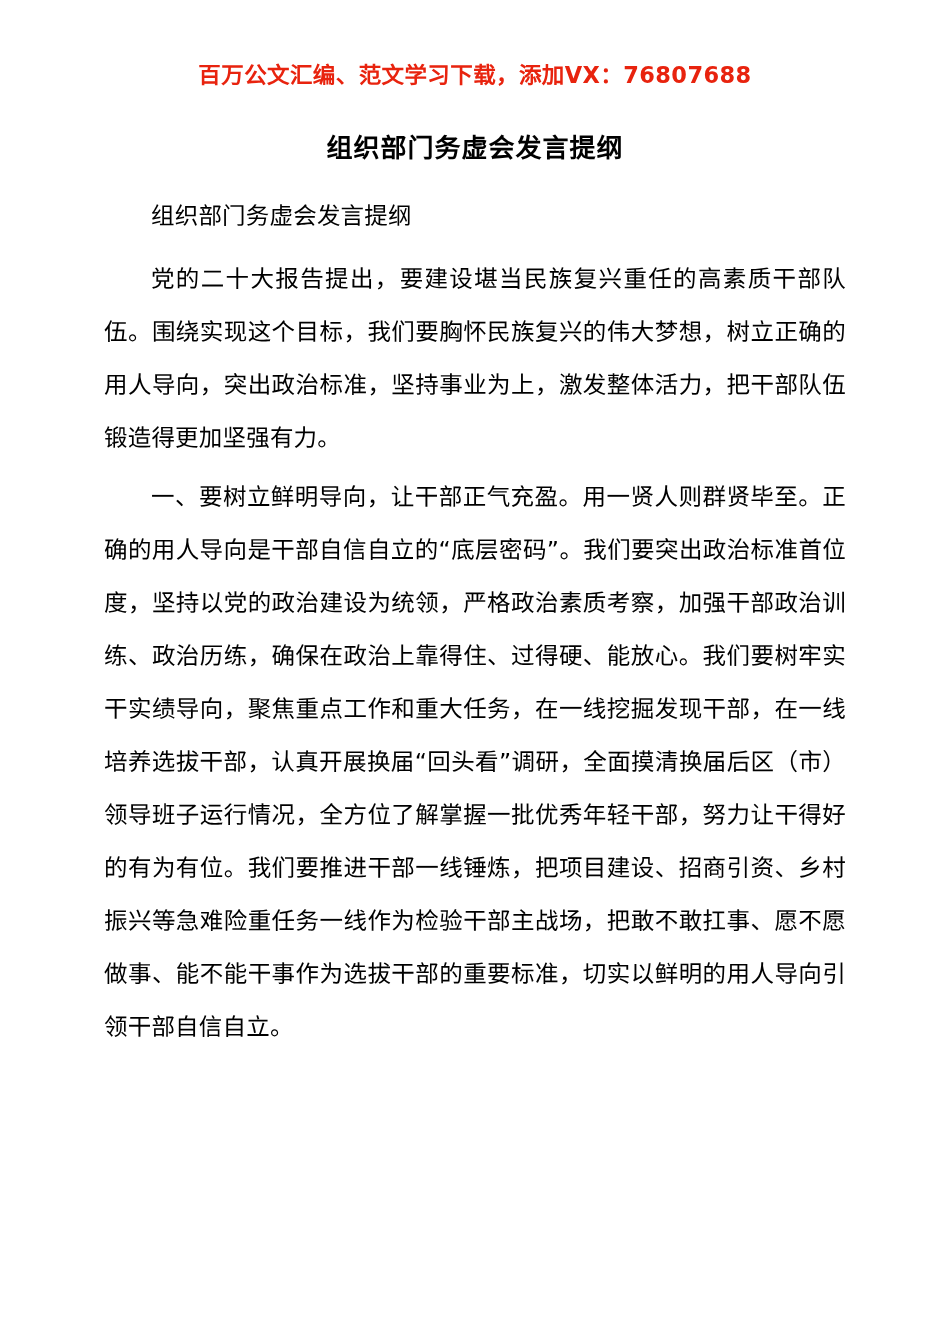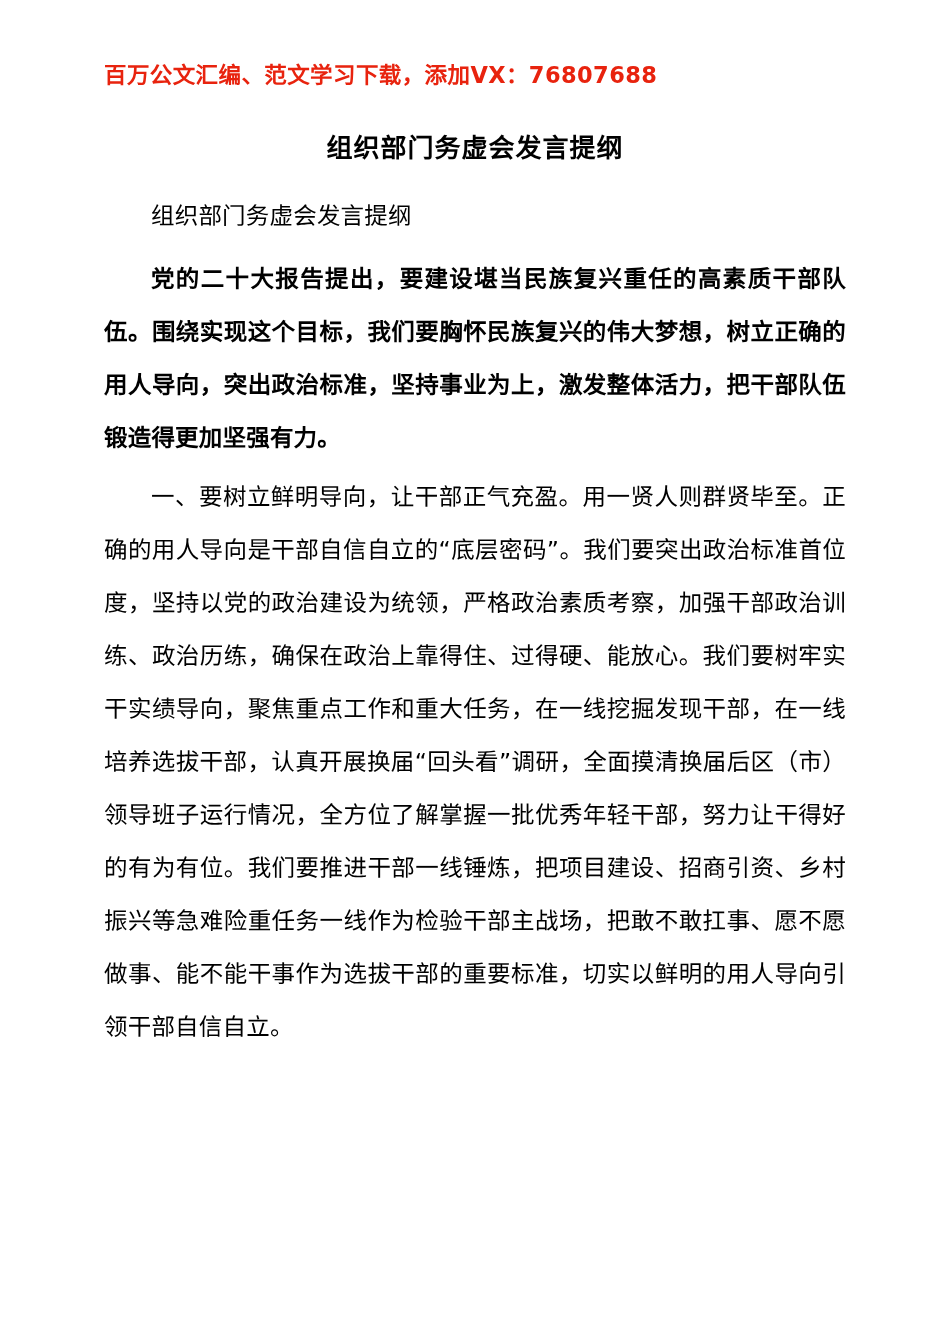--- a/index.html
+++ b/index.html
@@ -18,20 +18,21 @@
   .page {
     position: relative;
     width: 950px;
     height: 1344px;
     box-sizing: border-box;
     padding: 0 104px;
     background: #ffffff;
   }
   .watermark-banner {
     margin-top: 62px;
+    text-align: center;
     color: #e8230e;
     font-size: 22.5px;
     font-weight: 700;
     letter-spacing: 0.4px;
     line-height: 1.2;
     white-space: nowrap;
   }
   .doc-title {
     margin-top: 38px;
     text-align: center;
@@ -50,21 +51,21 @@
     text-justify: inter-ideograph;
     letter-spacing: 0.2px;
     margin: 0 0 6px 0;
     text-indent: 2em;
     color: #000000;
   }
   .para.subtitle {
     margin-bottom: 10px;
   }
   .para.strong-body {
-    font-weight: 700;
+    font-weight: 400;
   }
 </style>
 </head>
 <body>
 
 <div class="page">
 
   <div class="watermark-banner">百万公文汇编、范文学习下载，添加VX：76807688</div>
 
   <h1 class="doc-title">组织部门务虚会发言提纲</h1>

